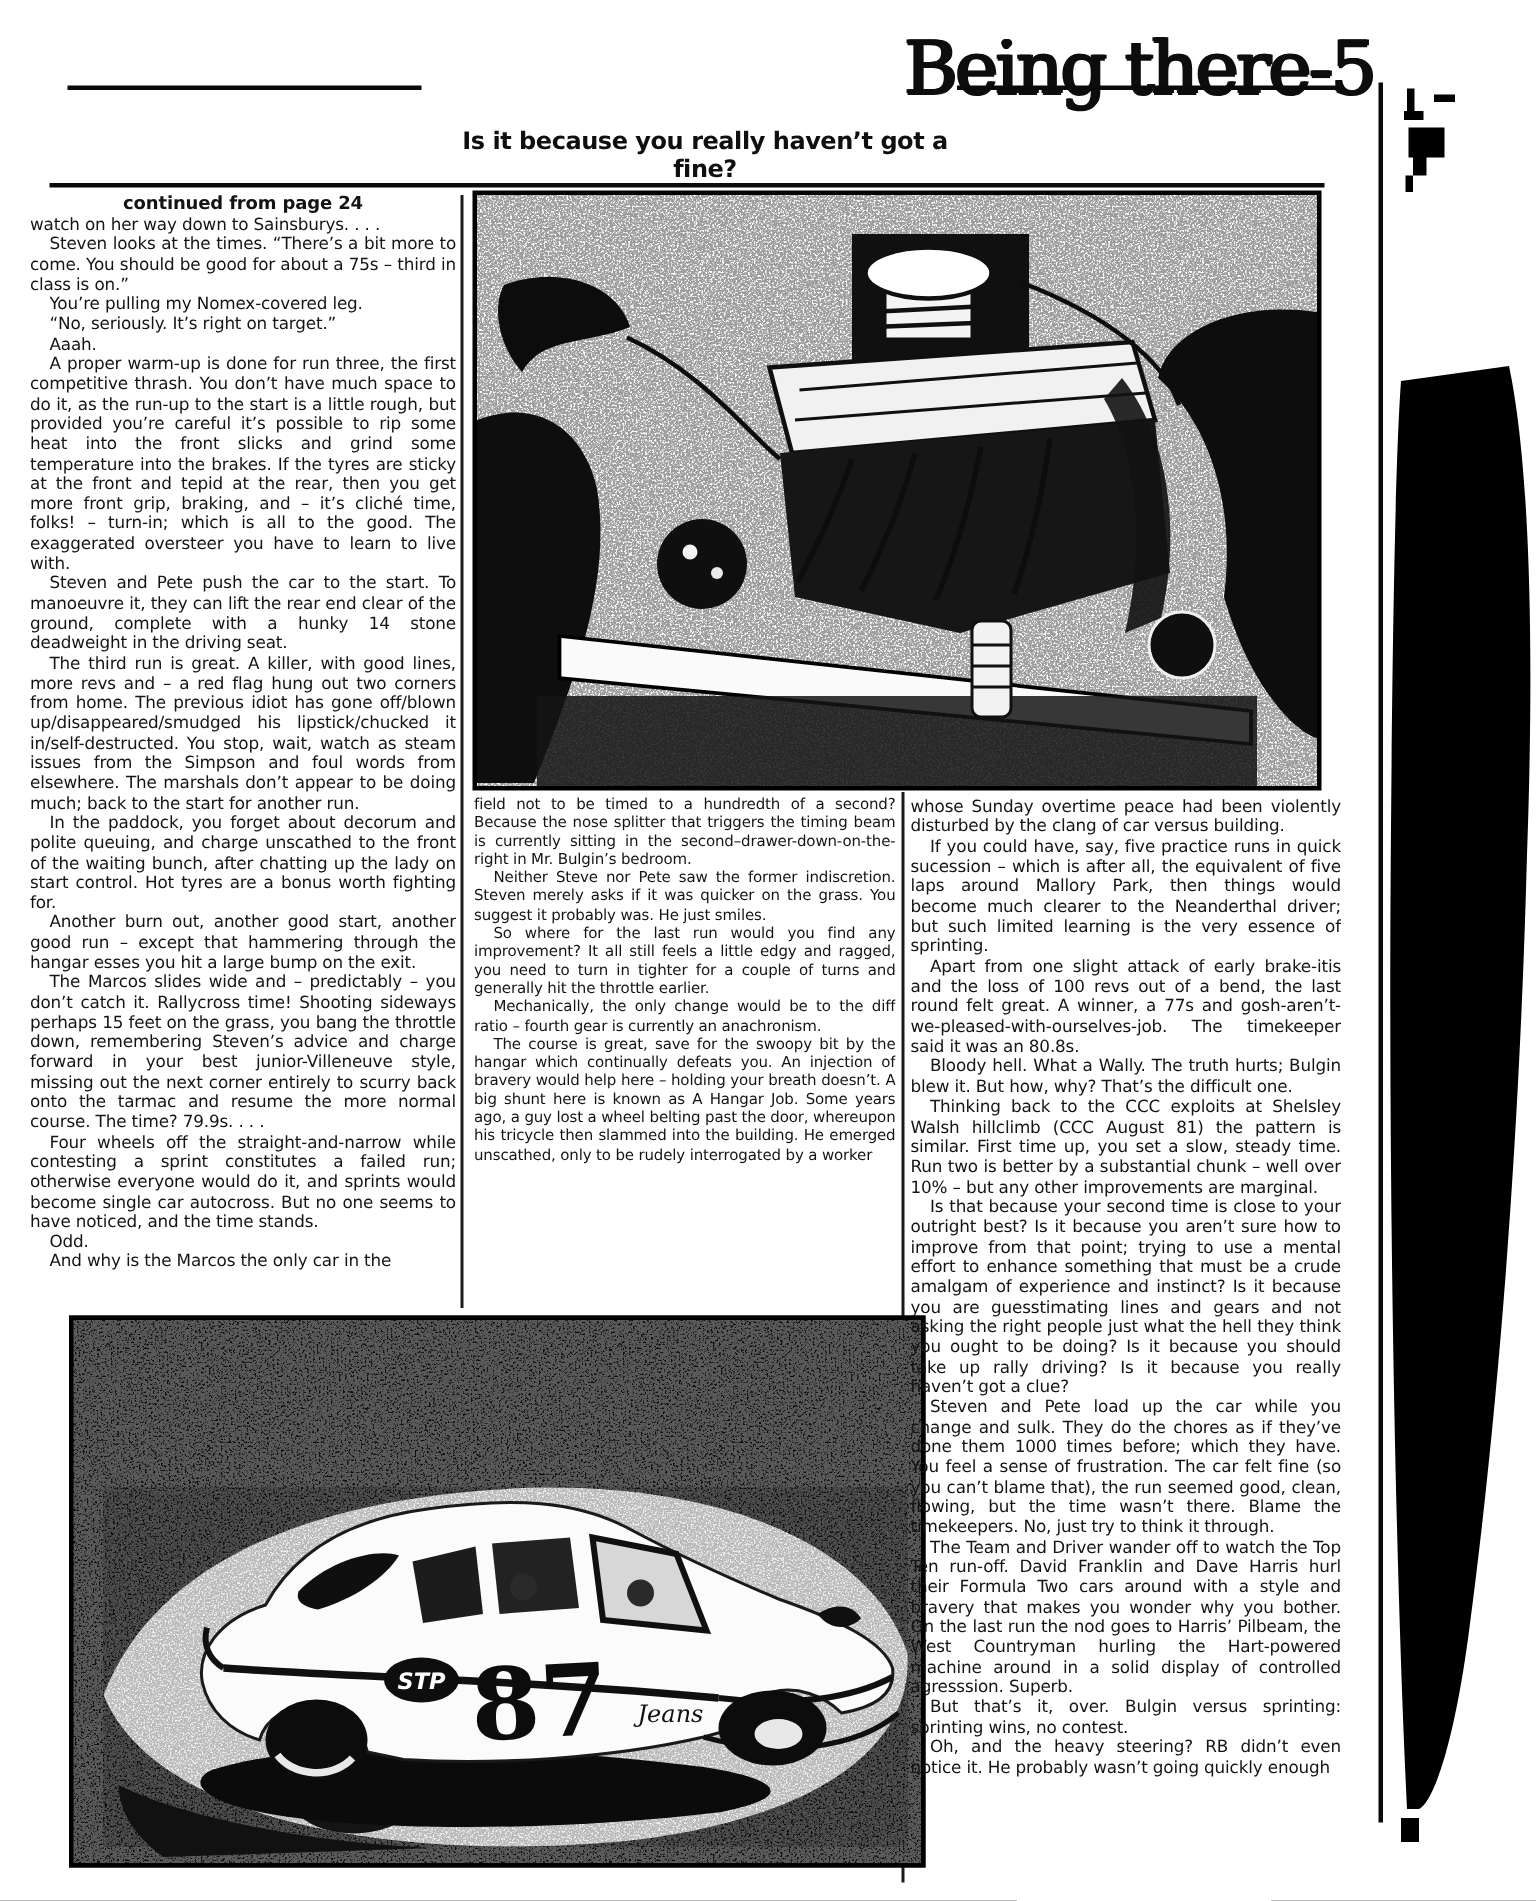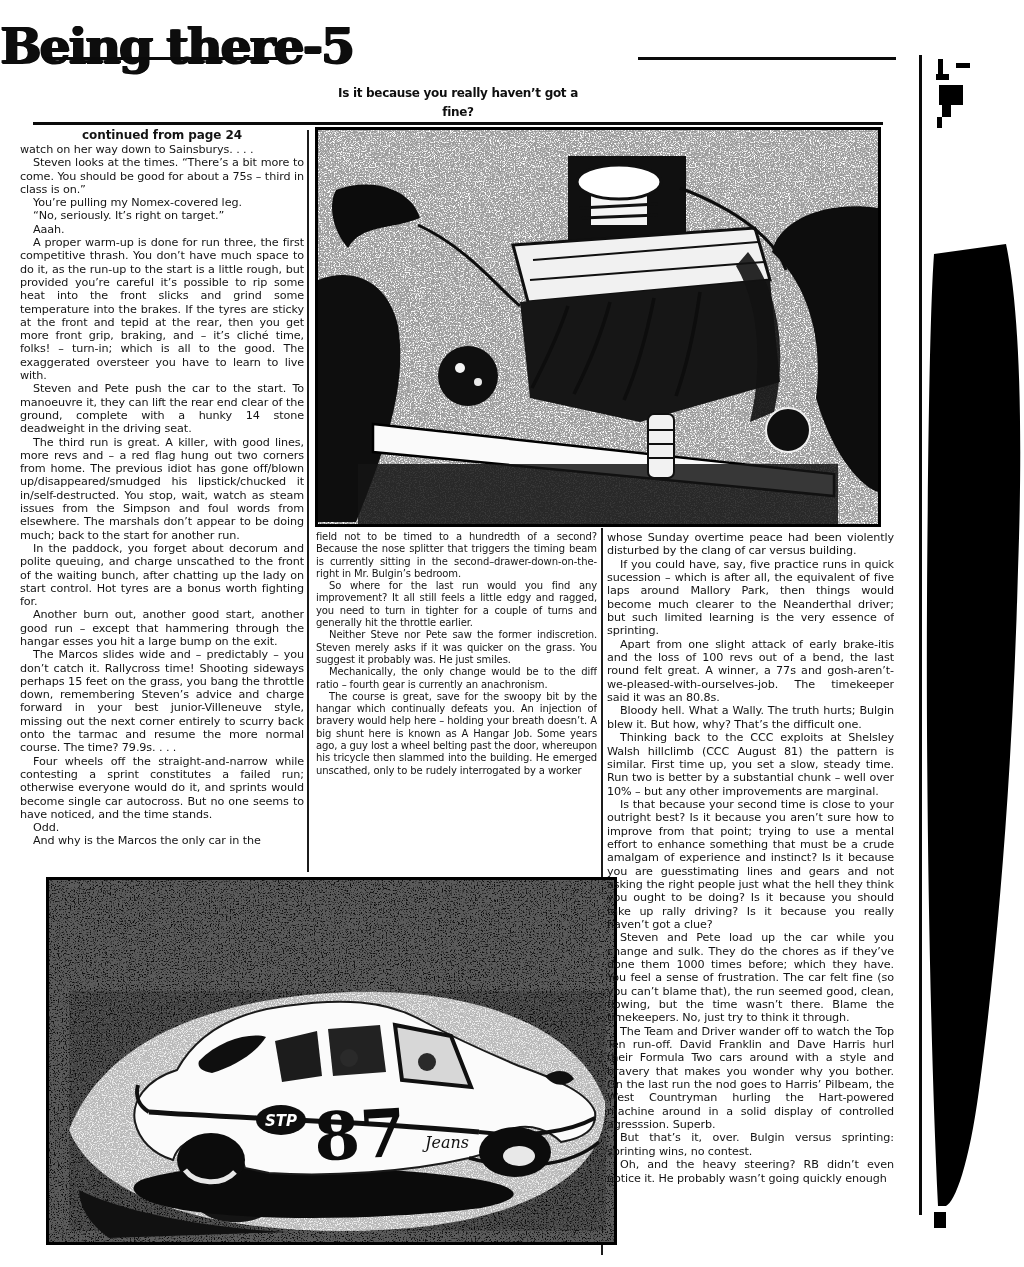--- a/index.html
+++ b/index.html
@@ -1,26 +1,26 @@
 <!DOCTYPE html>
 <html><head>
 <meta charset="utf-8">
 <style>
   html,body{margin:0;padding:0;background:#8a8a8a;}
   .sheet{
     position:relative;width:1024px;height:1267px;background:#ffffff;
     overflow:hidden;font-family:"DejaVu Sans",sans-serif;color:#131313;
   }
   
-  .masthead{position:absolute;left:0;top:20px;width:916px;text-align:left;
-    font-family:"DejaVu Serif",serif;font-weight:bold;font-size:49px;line-height:52px;
+  .masthead{position:absolute;left:0;top:20px;width:916px;text-align:right;
+    font-family:"DejaVu Serif",serif;font-weight:normal;font-size:49px;line-height:52px;
     letter-spacing:-2px;color:#0d0d0d;
     text-shadow:1.2px 0 #0d0d0d,-0.8px 0 #0d0d0d,0 1px #0d0d0d;}
   .standfirst{position:absolute;left:0;top:84px;width:916px;text-align:center;
-    font-weight:bold;font-size:12px;line-height:19px;color:#0f0f0f;letter-spacing:-0.3px;}
+    font-weight:bold;font-size:16px;line-height:19px;color:#0f0f0f;letter-spacing:-0.3px;padding-left:12px;}
   .rule{position:absolute;background:#0a0a0a;}
   
   .col{position:absolute;font-size:11.2px;line-height:13.3px;text-align:justify;
     color:#141414;letter-spacing:-0.1px;}
   .col p{margin:0;}
   .col p.indent{text-indent:13px;}
   #col1{left:20px;top:128px;width:284px;height:742px;overflow:hidden;}
   #col2{left:316px;top:531px;width:281px;height:342px;overflow:hidden;font-size:10px;line-height:12.3px;}
   #col3{left:607px;top:531px;width:287px;height:726px;overflow:hidden;line-height:13.35px;}
   .lead-note{font-weight:bold;font-size:12px;line-height:14px;margin-bottom:1px;text-align:center;}
@@ -175,22 +175,22 @@
         <p class="indent">Another burn out, another good start, another good run – except that hammering through the hangar esses you hit a large bump on the exit.</p>
         <p class="indent">The Marcos slides wide and – predictably – you don’t catch it. Rallycross time! Shooting sideways perhaps 15 feet on the grass, you bang the throttle down, remembering Steven’s advice and charge forward in your best junior-Villeneuve style, missing out the next corner entirely to scurry back onto the tarmac and resume the more normal course. The time? 79.9s. . . .</p>
         <p class="indent">Four wheels off the straight-and-narrow while contesting a sprint constitutes a failed run; otherwise everyone would do it, and sprints would become single car autocross. But no one seems to have noticed, and the time stands.</p>
         <p class="indent">Odd.</p>
         <p class="indent">And why is the Marcos the only car in the</p>
       </div>
   </div>
   <div class="col" id="col2">
     <div>
         <p class="">field not to be timed to a hundredth of a second? Because the nose splitter that triggers the timing beam is currently sitting in the second–drawer-down-on-the-right in Mr. Bulgin’s bedroom.</p>
+        <p class="indent">Neither Steve nor Pete saw the former indiscretion. Steven merely asks if it was quicker on the grass. You suggest it probably was. He just smiles.</p>
         <p class="indent">So where for the last run would you find any improvement? It all still feels a little edgy and ragged, you need to turn in tighter for a couple of turns and generally hit the throttle earlier.</p>
-        <p class="indent">Neither Steve nor Pete saw the former indiscretion. Steven merely asks if it was quicker on the grass. You suggest it probably was. He just smiles.</p>
         <p class="indent">Mechanically, the only change would be to the diff ratio – fourth gear is currently an anachronism.</p>
         <p class="indent">The course is great, save for the swoopy bit by the hangar which continually defeats you. An injection of bravery would help here – holding your breath doesn’t. A big shunt here is known as A Hangar Job. Some years ago, a guy lost a wheel belting past the door, whereupon his tricycle then slammed into the building. He emerged unscathed, only to be rudely interrogated by a worker</p>
       </div>
   </div>
   <div class="col" id="col3">
     <div>
         <p class="">whose Sunday overtime peace had been violently disturbed by the clang of car versus building.</p>
         <p class="indent">If you could have, say, five practice runs in quick sucession – which is after all, the equivalent of five laps around Mallory Park, then things would become much clearer to the Neanderthal driver; but such limited learning is the very essence of sprinting.</p>
         <p class="indent">Apart from one slight attack of early brake-itis and the loss of 100 revs out of a bend, the last round felt great. A winner, a 77s and gosh-aren’t-we-pleased-with-ourselves-job. The timekeeper said it was an 80.8s.</p>
         <p class="indent">Bloody hell. What a Wally. The truth hurts; Bulgin blew it. But how, why? That’s the difficult one.</p>

